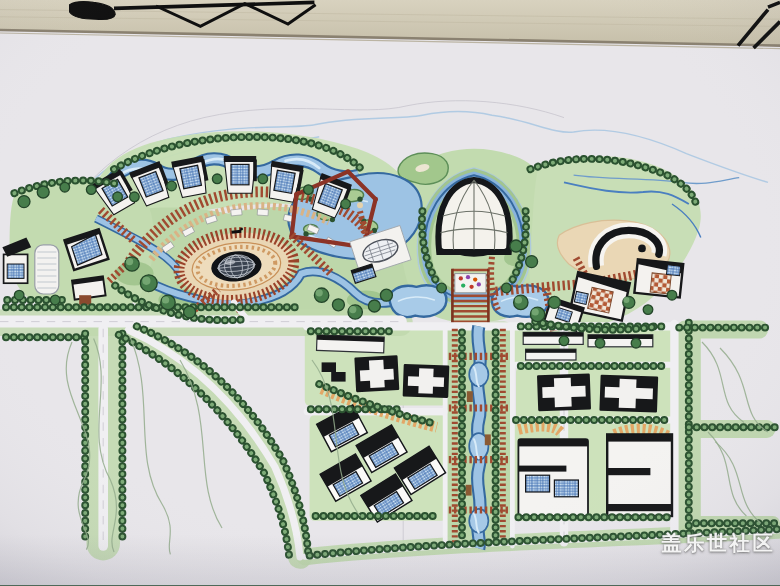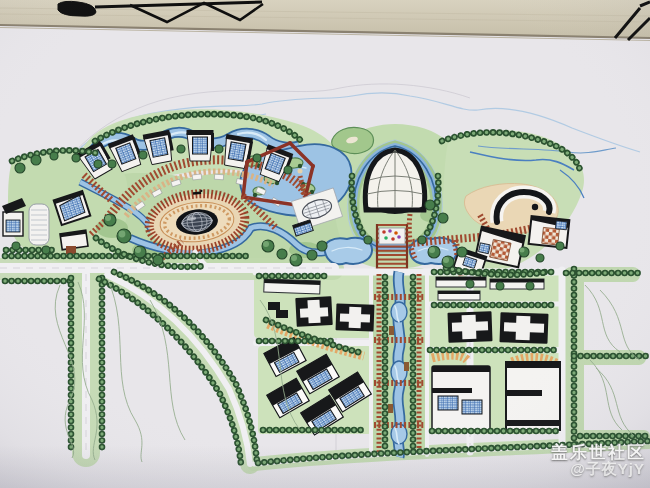--- a/index.html
+++ b/index.html
@@ -621,14 +621,13 @@
   <path class="vine" d="M600,290 C630,320 615,345 640,360"></path>
   <path class="vine" d="M596,368 C624,392 610,416 634,436"></path>
   <path class="vine" d="M260,300 C290,340 270,390 300,430" opacity="0.5"></path>
 </g>
 
 <rect x="0" y="0" width="650" height="488" fill="url(#vig)"></rect>
 <rect x="0" y="445" width="650" height="43" fill="url(#botShade)"></rect>
 </svg>
 
 <div class="wm1">盖乐世社区</div>
-<div class="wm2">@子夜YjY</div>
 </div>
 
 </body></html>

